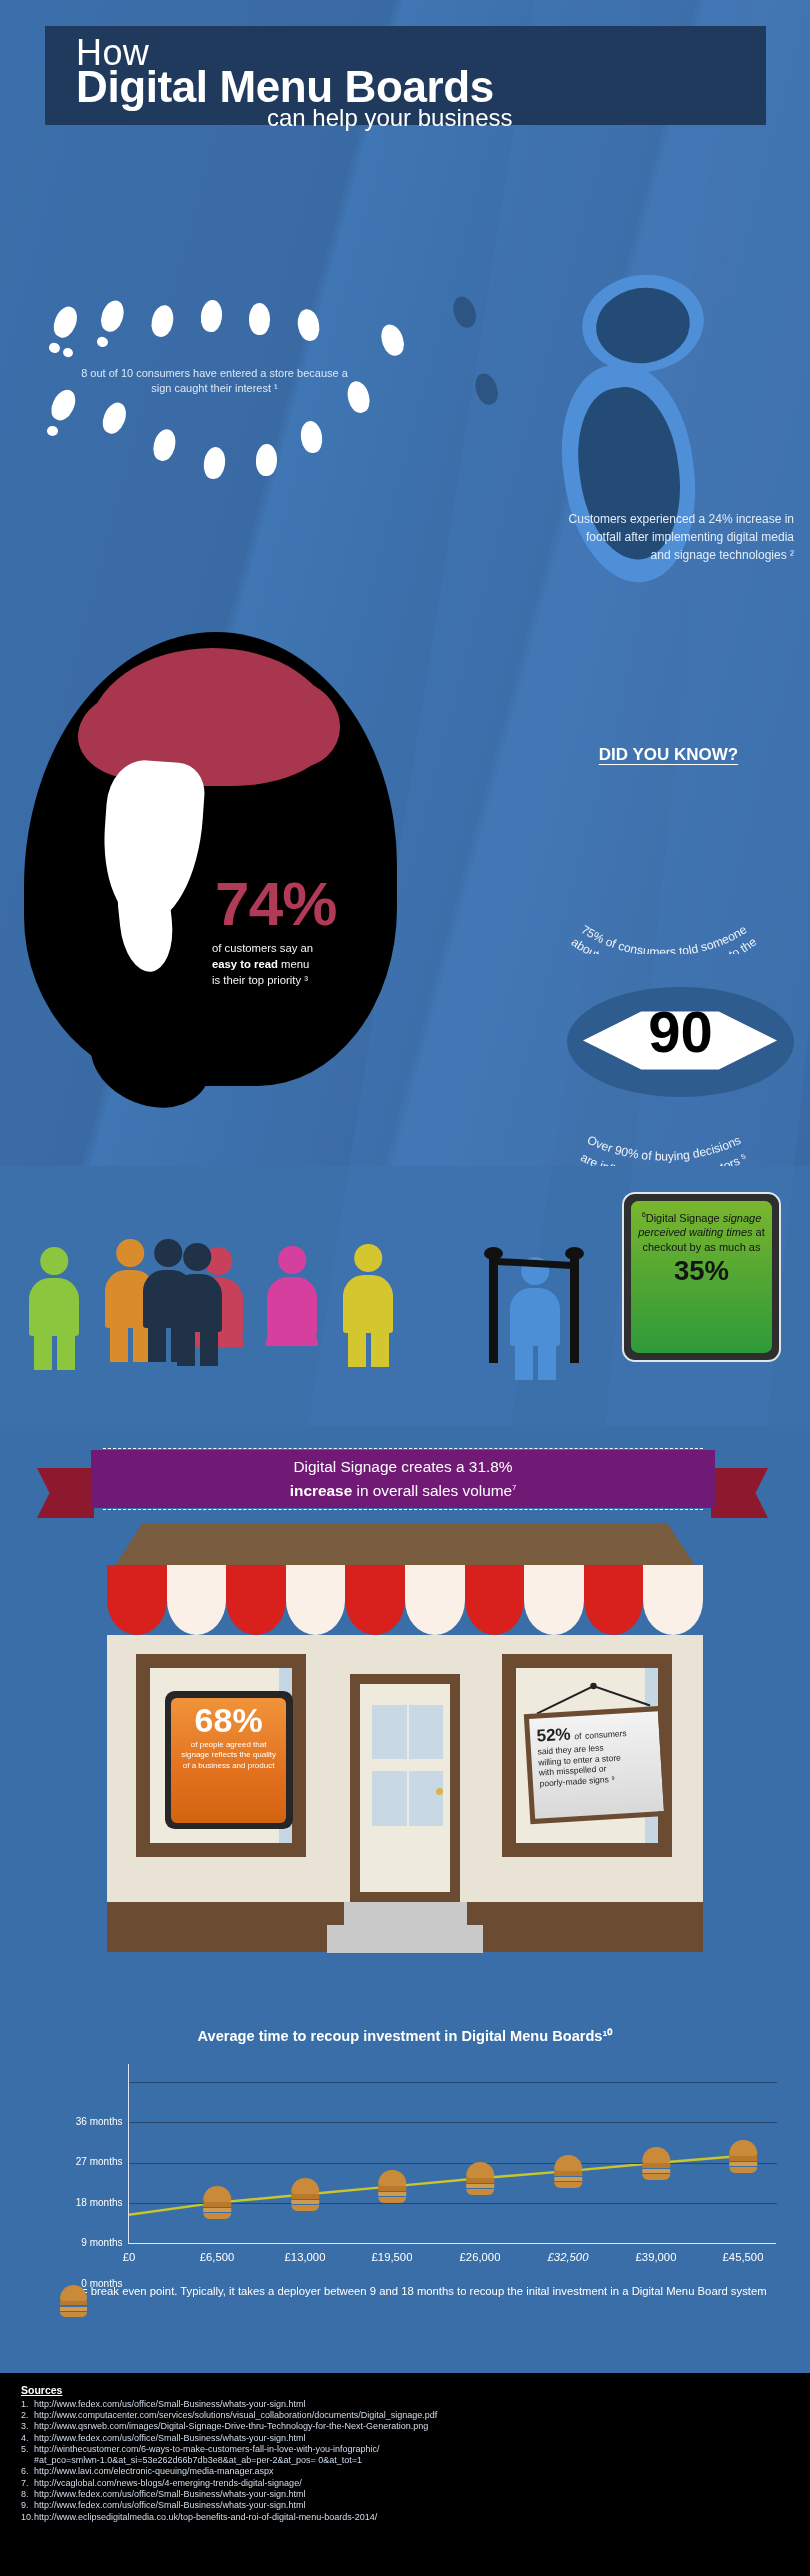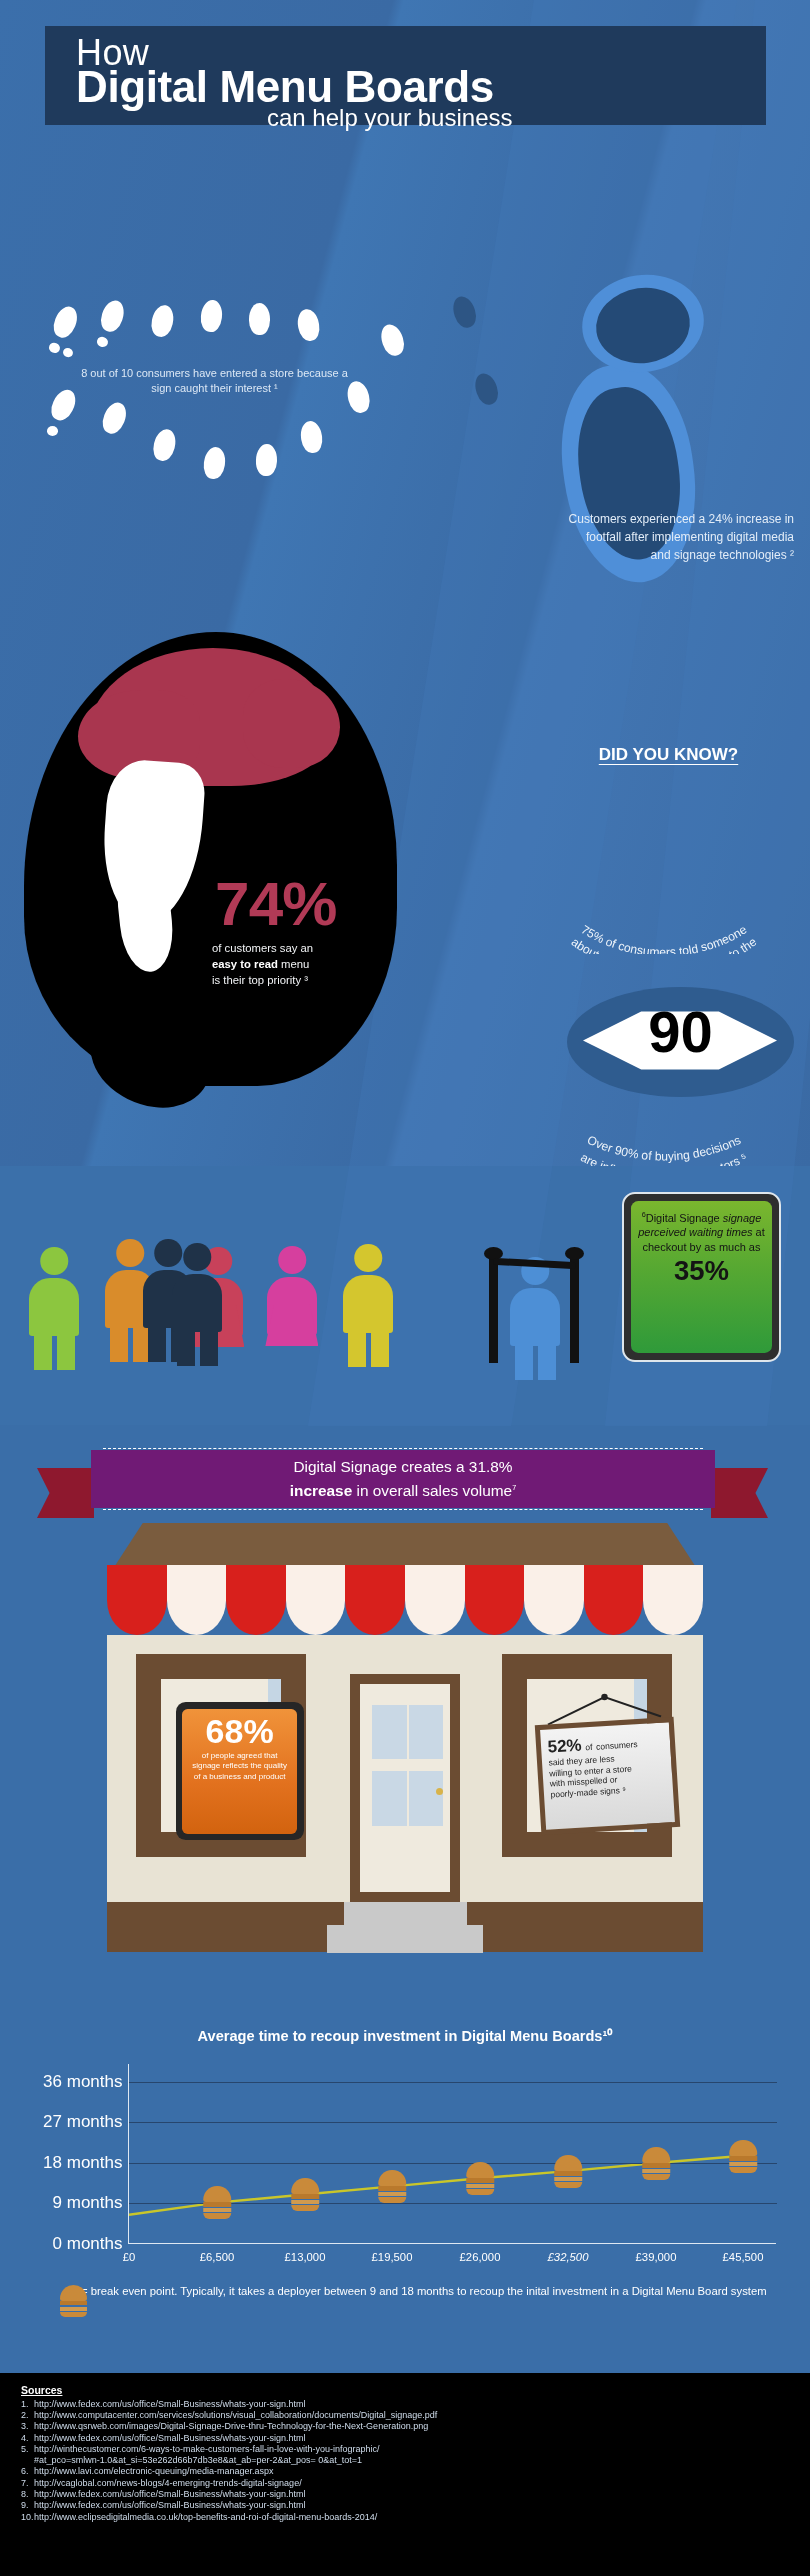--- a/index.html
+++ b/index.html
@@ -135,21 +135,21 @@
 
   
   .store { position:absolute; left:107px; top:1523px; width:596px; height:429px; }
   .awn-top { position:absolute; left:0; top:0; width:596px; height:55px; background:#7a5c3e;
              clip-path: polygon(6% 0%, 94% 0%, 100% 100%, 0% 100%); }
   .awn { position:absolute; left:0; top:42px; width:596px; height:70px; display:flex; }
   .awn .st { flex:1; height:70px; border-radius:0 0 50% 50%; }
   .facade { position:absolute; left:0; top:112px; width:596px; height:267px; background:#e8e3d4; }
   .base { position:absolute; left:0; top:379px; width:596px; height:50px; background:#6b4c32; }
   .win { position:absolute; top:131px; width:170px; height:203px;
-         background:#6b4c32; padding:25px; }
+         background:#6b4c32; padding:14px; }
   .win .glass { width:100%; height:100%; background:#efeade; position:relative;
          box-shadow: inset -13px 0 0 #c5d6e4; }
   .door { position:absolute; left:243px; top:151px; width:110px; height:228px;
           background:#6b4c32; padding:9.7px; }
   .door .panel { width:100%; height:100%; background:#efeade; position:relative; }
   .door .pane { position:absolute; width:38%; height:26%; background:#c9d8e5; }
   .door .knob { position:absolute; right:7.3px; top:50%; width:7.3px; height:7.3px;
           border-radius:50%; background:#d8b34a; }
   .step1 { position:absolute; left:237px; top:379px; width:123px; height:27.5px; background:#c9c9c9; }
   .step2 { position:absolute; left:220px; top:402px; width:156px; height:27.5px; background:#c9c9c9; }
@@ -170,21 +170,21 @@
   .hanger { position:absolute; left:8px; top:13px; width:139px; height:36px; }
 
   
   .chart-wrap { position:absolute; left:0; top:2025px; width:810px; height:340px; }
   .chart-title { position:absolute; left:0; top:0; width:810px; text-align:center;
           color:#fff; font-size:14.6px; font-weight:bold; }
   .plot { position:absolute; left:128px; top:39px; width:648px; height:180px;
           border-left:1.6px solid #dfe8f2; border-bottom:1.6px solid #dfe8f2; }
   .gl { position:absolute; left:0; width:648px; height:0.8px; background:#27466d; }
   .ytick { position:absolute; right:100%; margin-right:6.5px; transform:translateY(-50%);
-          color:#fff; font-size:17px; white-space:nowrap; }
+          color:#fff; font-size:10px; white-space:nowrap;margin-top:39px; }
   .xtick { position:absolute; top:100%; margin-top:8px; transform:translateX(-50%);
           color:#fff; font-size:11.3px; white-space:nowrap; }
   .tline { position:absolute; left:0; top:0; width:648px; height:180px; }
   .burger { position:absolute; width:27.5px; height:32px; transform:translate(-50%,-50%); }
   .burger .bun { position:absolute; left:0; top:0; width:27.5px; height:16px;
           background:#c98a3a; border-radius:13.8px 13.8px 2.4px 2.4px; }
   .burger .l1 { position:absolute; left:0; top:16px; width:27.5px; height:4.9px; background:#b9792c; }
   .burger .l2 { position:absolute; left:0; top:22px; width:27.5px; height:4px; background:#d09a4f; }
   .burger .l3 { position:absolute; left:0; top:27px; width:27.5px; height:5.7px;
           background:#c98a3a; border-radius:0 0 6.5px 6.5px; }

